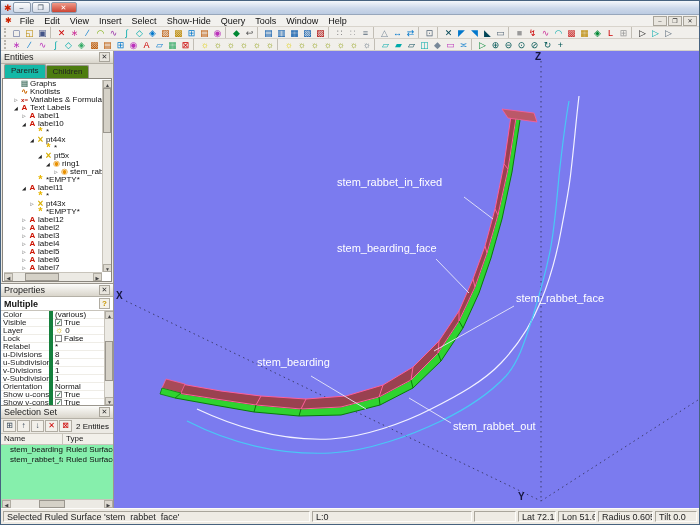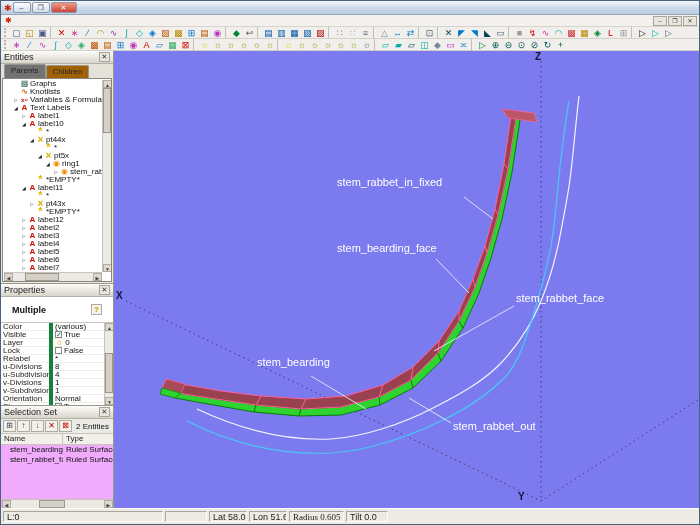--- a/index.html
+++ b/index.html
@@ -30,22 +30,22 @@
 
   
   .main{flex:1;display:flex;min-height:0}
   .leftcol{width:113px;flex:none;display:flex;flex-direction:column;background:#ece9e2;border-right:1px solid #9a968e}
   .panel{display:flex;flex-direction:column;border-bottom:1px solid #9a968e;overflow:hidden;flex:none}
   .phead{height:13px;background:linear-gradient(#fcfcfa,#d9d5cb);border-bottom:1px solid #b5b1a7;display:flex;align-items:center;padding:0 3px;font-size:9px;color:#222;flex:none}
   .phead .x{margin-left:auto;width:11px;height:10px;border:1px solid #a8a49a;background:#e8e5dd;font-size:7px;line-height:8px;text-align:center;color:#333}
 
   
   .tabs{height:14px;display:flex;align-items:flex-end;padding-left:3px;background:#e4e1d9;flex:none}
-  .tab{font-size:8px;line-height:10px;padding:1px 6px;border:1px solid #9a968e;border-bottom:none;background:#a16207;border-radius:2px 2px 0 0;color:#222}
-  .tab.active{background:#737373;padding-bottom:2px}
+  .tab{font-size:8px;line-height:10px;padding:1px 6px;border:1px solid #9a968e;border-bottom:none;background:#4d7c0f;border-radius:2px 2px 0 0;color:#222}
+  .tab.active{background:#14b8a6;padding-bottom:2px}
   .treewrap{flex:1;position:relative;background:#fff;margin:0 1px 1px 1px;border:1px solid #8a867e;overflow:hidden}
   .tree{position:absolute;top:1px;left:1px;right:9px;bottom:9px;overflow:hidden}
   .trow{height:8px;display:flex;align-items:center;font-size:8px;line-height:8px;white-space:nowrap}
   .indent{flex:none;height:1px}
   .twist{width:8px;flex:none;text-align:center}
   .twist.open::before{content:"◢";font-size:5px;color:#222}
   .twist.closed::before{content:"▹";font-size:7px;color:#888}
   .ticon{width:9px;flex:none;text-align:center;font-size:8px;line-height:8px}
   .ticon.graph::before{content:"▦";color:#386858}
   .ticon.knot::before{content:"∿";color:#cc6600;font-weight:bold}
@@ -58,41 +58,41 @@
 
   
   .scroll-v{position:absolute;top:1px;right:0;bottom:9px;width:9px;background:#eceae4;border-left:1px solid #c8c4bb;display:flex;flex-direction:column}
   .scroll-h{position:absolute;left:1px;right:9px;bottom:0;height:9px;background:#eceae4;border-top:1px solid #c8c4bb;display:flex}
   .sbtn{flex:none;width:9px;height:8px;font-size:5px;line-height:8px;text-align:center;color:#444;background:#ddd9d0;border:1px solid #b0aca2}
   .strack{flex:1;position:relative}
   .sthumb-v{position:absolute;left:0;right:0;background:#d5d1c7;border:1px solid #9a968e}
   .sthumb-h{position:absolute;top:0;bottom:0;background:#d5d1c7;border:1px solid #9a968e}
 
   
-  .psubject{height:26px;display:flex;align-items:center;background:#fff;border-bottom:1px solid #c8c4bb;padding:0 11px;flex:none}
+  .psubject{height:14px;display:flex;align-items:center;background:#fff;border-bottom:1px solid #c8c4bb;padding:0 3px;flex:none}
   .psubject .s{font-size:9px;font-weight:bold;color:#111;flex:1}
   .psubject .q{width:11px;height:11px;border:1px solid #b0aca2;background:#f5f2ea;color:#c79600;font-size:8px;font-weight:bold;line-height:9px;text-align:center}
   .pgridwrap{flex:1;position:relative;background:#fff;overflow:hidden}
   .pgrid{position:absolute;top:0;left:0;right:9px;bottom:0;overflow:hidden}
   .prow{height:8px;display:flex;font-size:8px;line-height:8px;border-bottom:1px solid #efede7;align-items:center}
   .pname{width:52px;flex:none;padding-left:2px;border-right:4px solid #15803d;color:#222;white-space:nowrap;overflow:hidden}
   .pval{flex:1;padding-left:2px;display:flex;align-items:center;white-space:nowrap;overflow:hidden;color:#111}
   .vmark{margin-right:2px;flex:none}
   .vmark.chk-on{width:7px;height:7px;border:1px solid #888;background:#fff;font-size:7px;line-height:6px;text-align:center;color:#066b2c}
   .vmark.chk-on::before{content:"✓"}
   .vmark.chk-off{width:7px;height:7px;border:1px solid #888;background:#fff}
   .vmark.bulb::before{content:"☼";color:#d8b200;font-size:9px}
   .pscroll{position:absolute;top:0;right:0;bottom:0;width:9px;background:#eceae4;border-left:1px solid #c8c4bb;display:flex;flex-direction:column}
 
   
   .seltb{height:15px;display:flex;align-items:center;background:#eceae4;border-bottom:1px solid #c8c4bb;padding:1px 2px;gap:1px;flex:none}
   .seltbi{width:13px;height:12px;border:1px solid #b0aca2;background:#f2f0ea;display:flex;align-items:center;justify-content:center;flex:none}
   .seltbi .g{font-size:8px;line-height:10px}
   .selcount{font-size:8px;color:#111;margin-left:3px}
-  .seltablewrap{flex:1;position:relative;background:#f0abfc;overflow:hidden}
+  .seltablewrap{flex:1;position:relative;background:#86efac;overflow:hidden}
   .selhead{display:flex;height:11px;font-size:8px;line-height:10px;border-bottom:1px solid #c8c4bb;background:#f2f0ea;color:#222}
   .selc1{width:62px;flex:none;border-right:1px solid #c8c4bb;padding-left:3px}
   .selc2{flex:1;padding-left:3px;overflow:hidden;white-space:nowrap}
   .selrow{height:10px;display:flex;font-size:8px;line-height:10px;align-items:center;color:#111}
   .selrow .selc1{border-right:none;padding-left:9px;overflow:hidden;white-space:nowrap}
 
   
   .statusbar{height:16px;background:#eeebe4;border-top:1px solid #fdfcf9;display:flex;align-items:stretch;padding:2px;gap:2px;flex:none;font-size:9px}
   .scell{border:1px solid;border-color:#a9a59b #fdfcf9 #fdfcf9 #a9a59b;padding:0 3px;line-height:10px;color:#222;overflow:hidden;white-space:nowrap;flex:none}
   .scell.msg{flex:1}
@@ -112,20 +112,32 @@
     <span class="applogo">✱</span>
     <span style="display:flex">
       <span class="winbtn"><span>–</span></span>
         <span class="winbtn"><span>❐</span></span>
         <span class="winbtn close"><span>✕</span></span>
     </span>
   </div>
 
   <div class="menubar">
     <span class="menulogo">✱</span>
+    <span style="display:flex">
+      <span class="menu-item">File</span>
+        <span class="menu-item">Edit</span>
+        <span class="menu-item">View</span>
+        <span class="menu-item">Insert</span>
+        <span class="menu-item">Select</span>
+        <span class="menu-item">Show-Hide</span>
+        <span class="menu-item">Query</span>
+        <span class="menu-item">Tools</span>
+        <span class="menu-item">Window</span>
+        <span class="menu-item">Help</span>
+    </span>
     <span class="mdi">
       <span style="display:flex">
         <span class="mdibtn"><span>–</span></span>
           <span class="mdibtn"><span>❐</span></span>
           <span class="mdibtn"><span>✕</span></span>
       </span>
     </span>
   </div>
 
   <div class="toolbar">
@@ -811,23 +823,24 @@
 
       <div>
         <div class="vaxis" style="left: 2px; top: 240px;">X</div>
           <div class="vaxis" style="left: 404px; top: 441px;">Y</div>
           <div class="vaxis" style="left: 421px; top: 1px;">Z</div>
       </div>
     </div>
   </div>
 
   <div class="statusbar">
+    <span class="scell msg">Selected Ruled Surface  'stem_rabbet_face'</span>
     <span style="display:flex;gap:2px">
       <span class="scell" style="width: 160px;">L:0</span>
         <span class="scell" style="width: 42px;"></span>
-        <span class="scell" style="width: 38px;">Lat 58.0</span>
+        <span class="scell" style="width: 38px;">Lat 72.1</span>
         <span class="scell" style="width: 38px; text-decoration: underline;">Lon 51.6</span>
-        <span class="scell" style="width: 55px; font-family: Liberation Serif, serif;">Radius 0.605</span>
+        <span class="scell" style="width: 55px;">Radius 0.605</span>
         <span class="scell" style="width: 42px;">Tilt 0.0</span>
     </span>
   </div>
 
 </div>
 
 </body></html>

